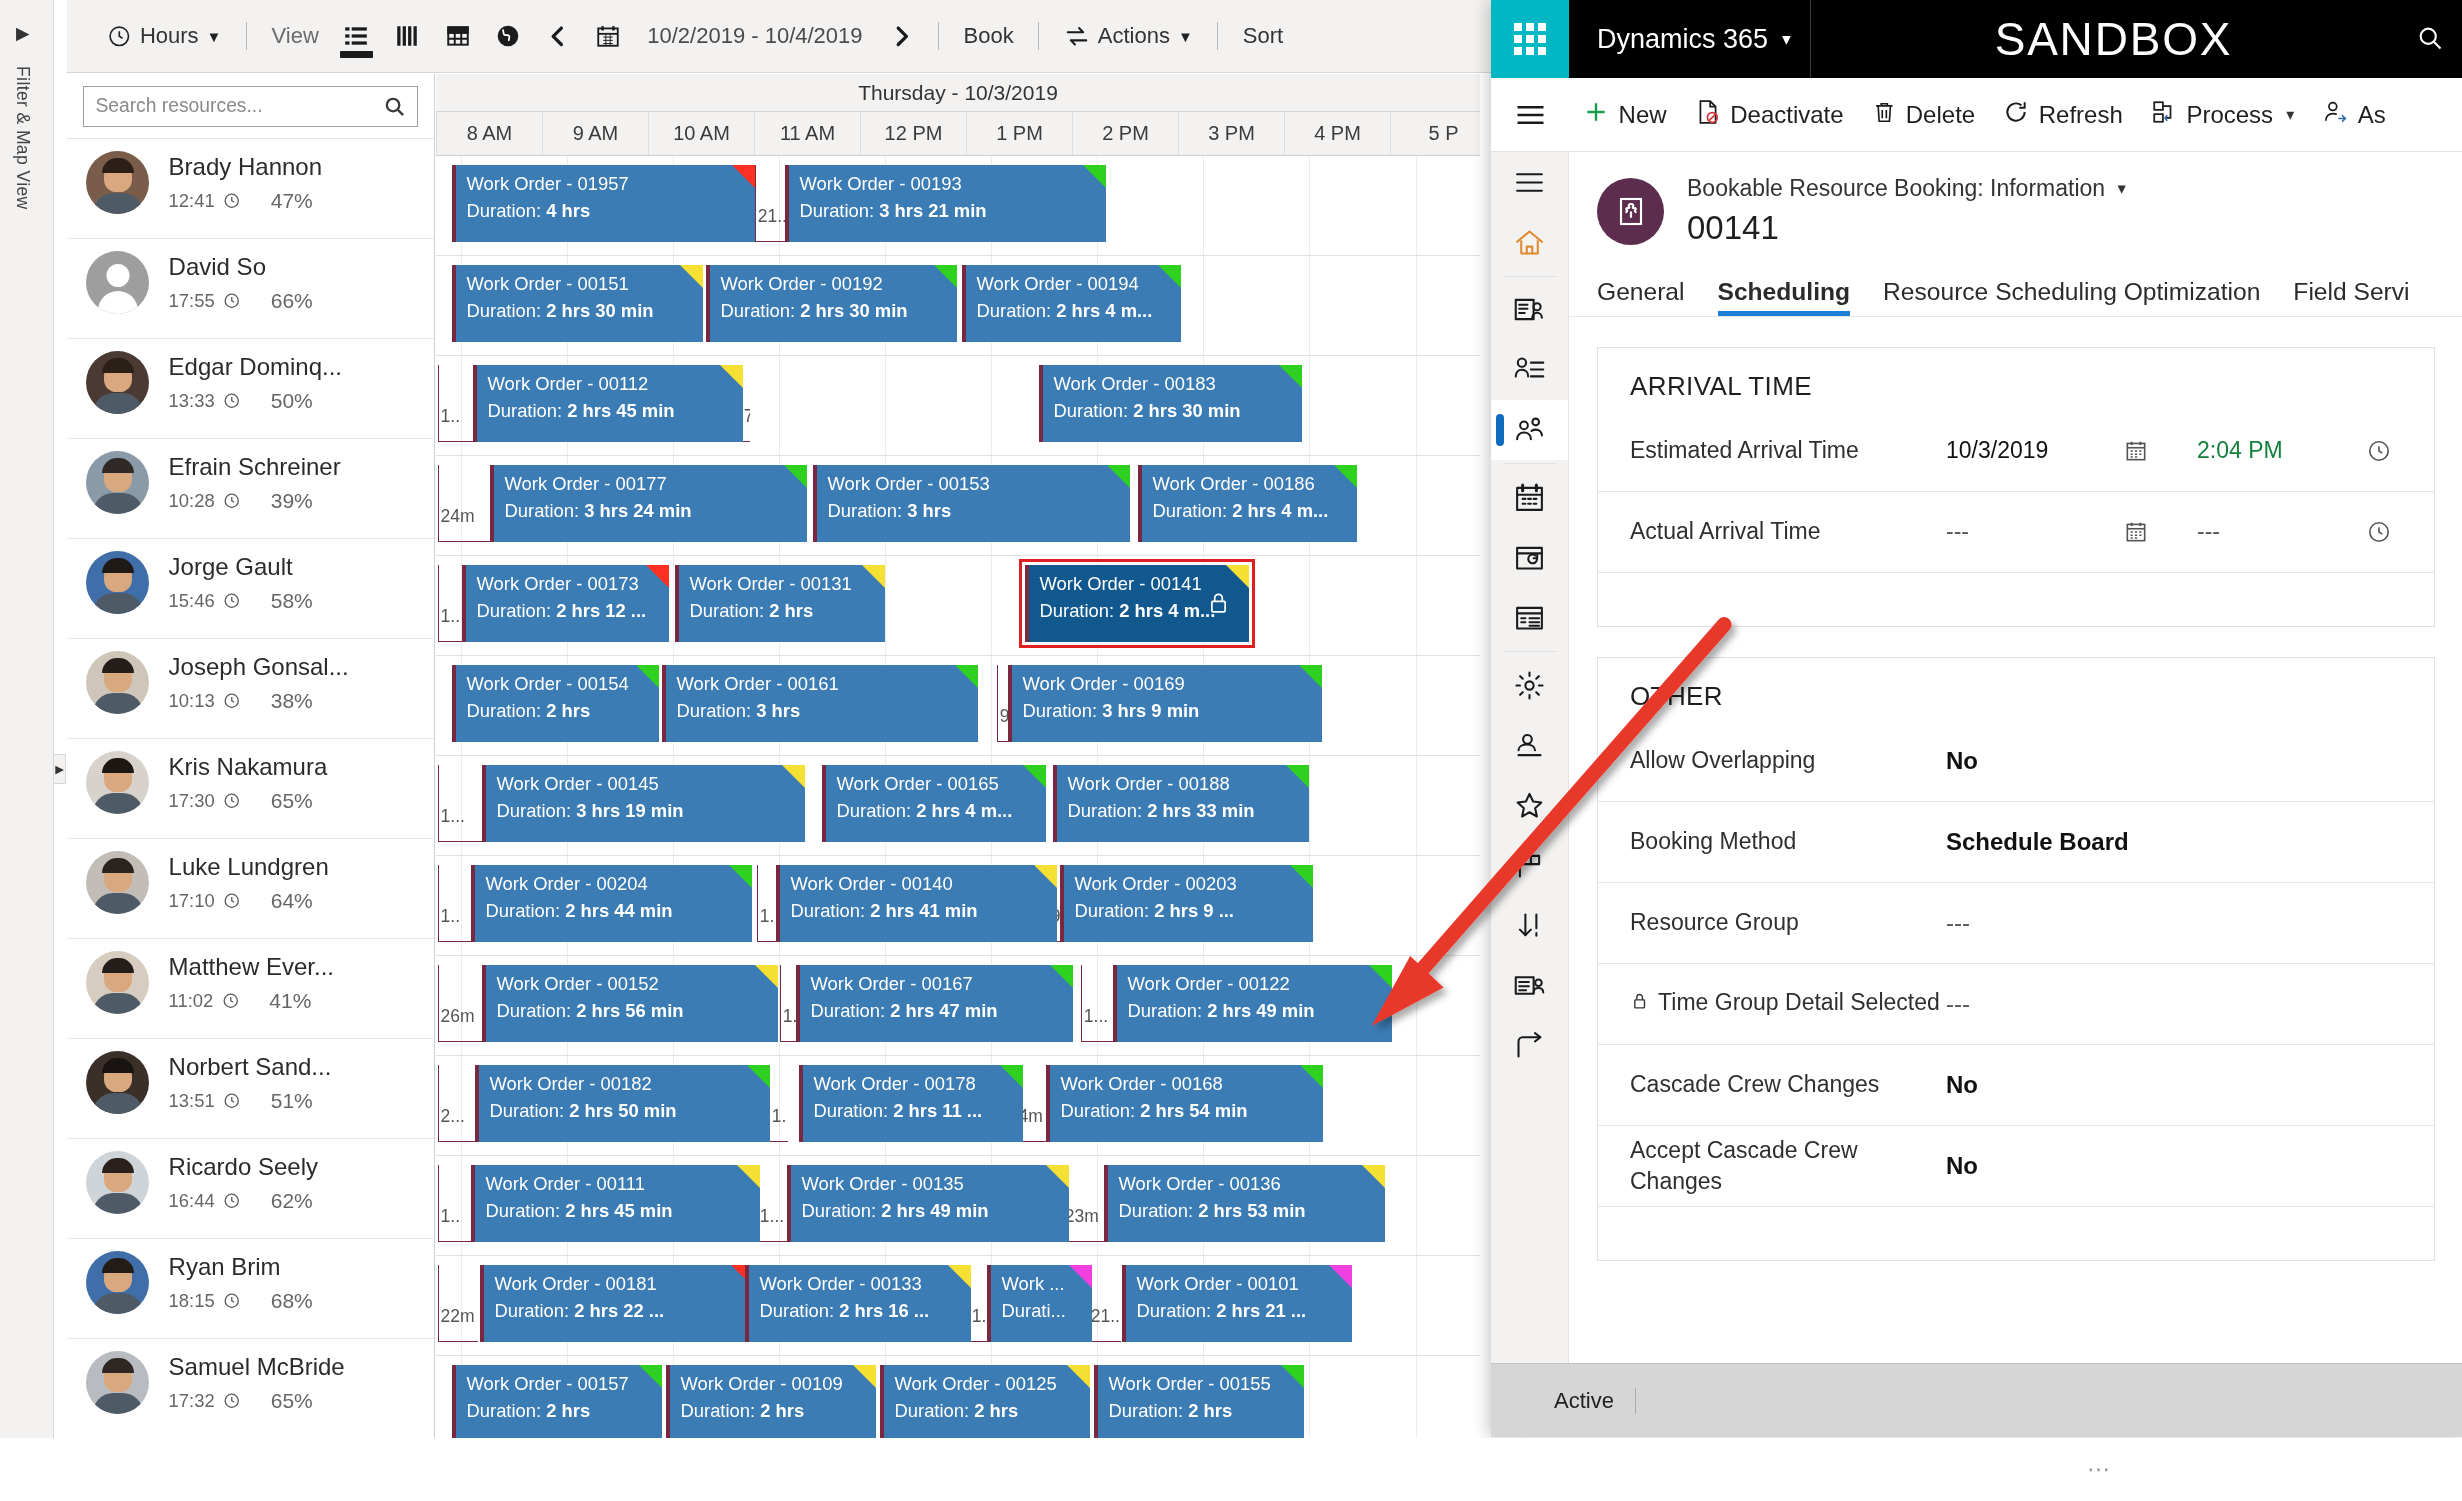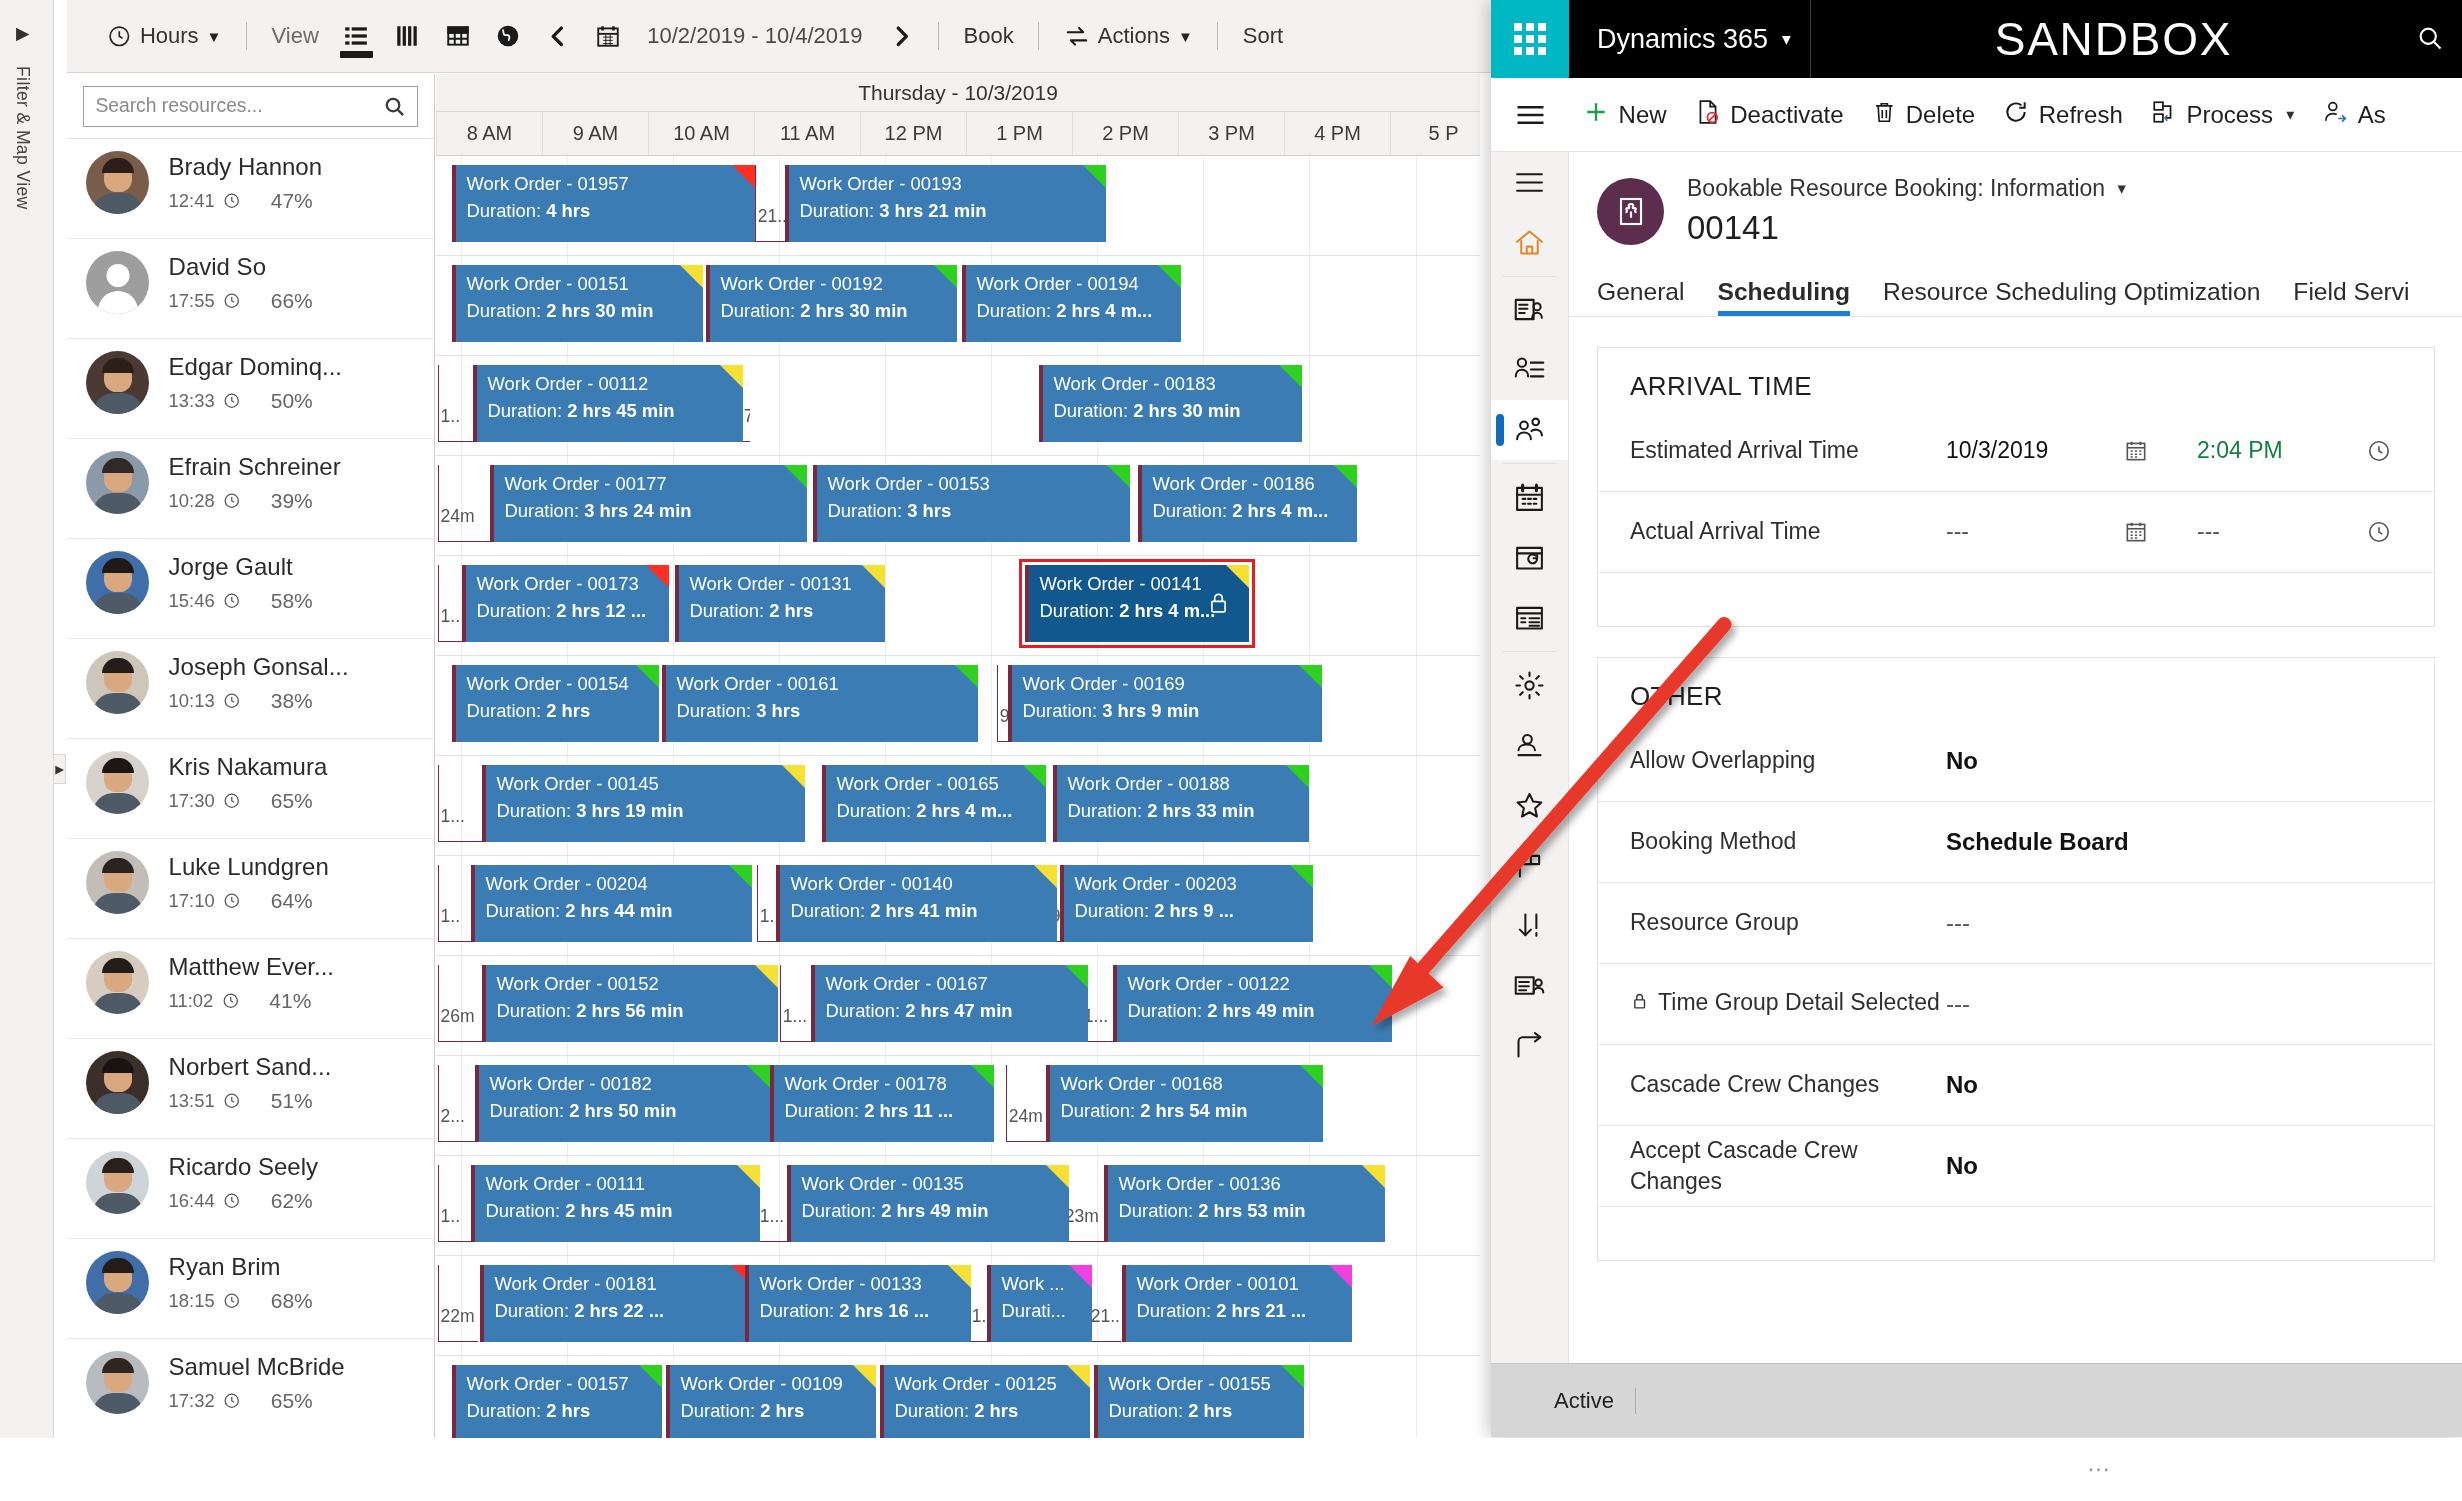--- a/index.html
+++ b/index.html
@@ -864,41 +864,41 @@
         </div>
         <div class="grid-row">
           <div class="travel" style="left: 1.8px; width: 44px;">26m</div>
           <div class="travel" style="left: 344px; width: 32px;">1...</div>
           <div class="travel" style="left: 645px; width: 32px;">1...</div>
           <div class="booking" style="left: 46px; width: 296px;">
             <span class="corner yellow"></span>
             <div class="b-title">Work Order - 00152</div>
             <div class="b-dur"><span>Duration: </span><b>2 hrs 56 min</b></div>
           </div>
-          <div class="booking" style="left: 375px; width: 277px;">
+          <div class="booking" style="left: 360px; width: 277px;">
             <span class="corner green"></span>
             <div class="b-title">Work Order - 00167</div>
             <div class="b-dur"><span>Duration: </span><b>2 hrs 47 min</b></div>
           </div>
           <div class="booking" style="left: 677px; width: 279px;">
             <span class="corner green"></span>
             <div class="b-title">Work Order - 00122</div>
             <div class="b-dur"><span>Duration: </span><b>2 hrs 49 min</b></div>
           </div>
         </div>
         <div class="grid-row">
           <div class="travel" style="left: 1.8px; width: 37px;">2...</div>
           <div class="travel" style="left: 333px; width: 19.3px;">1.</div>
           <div class="travel" style="left: 570px; width: 40px;">24m</div>
           <div class="booking" style="left: 39px; width: 295px;">
             <span class="corner green"></span>
             <div class="b-title">Work Order - 00182</div>
             <div class="b-dur"><span>Duration: </span><b>2 hrs 50 min</b></div>
           </div>
-          <div class="booking" style="left: 334px; width: 224px;">
+          <div class="booking" style="left: 363px; width: 224px;">
             <span class="corner green"></span>
             <div class="b-title">Work Order - 00178</div>
             <div class="b-dur"><span>Duration: </span><b>2 hrs 11 ...</b></div>
           </div>
           <div class="booking" style="left: 610px; width: 277px;">
             <span class="corner green"></span>
             <div class="b-title">Work Order - 00168</div>
             <div class="b-dur"><span>Duration: </span><b>2 hrs 54 min</b></div>
           </div>
         </div>

